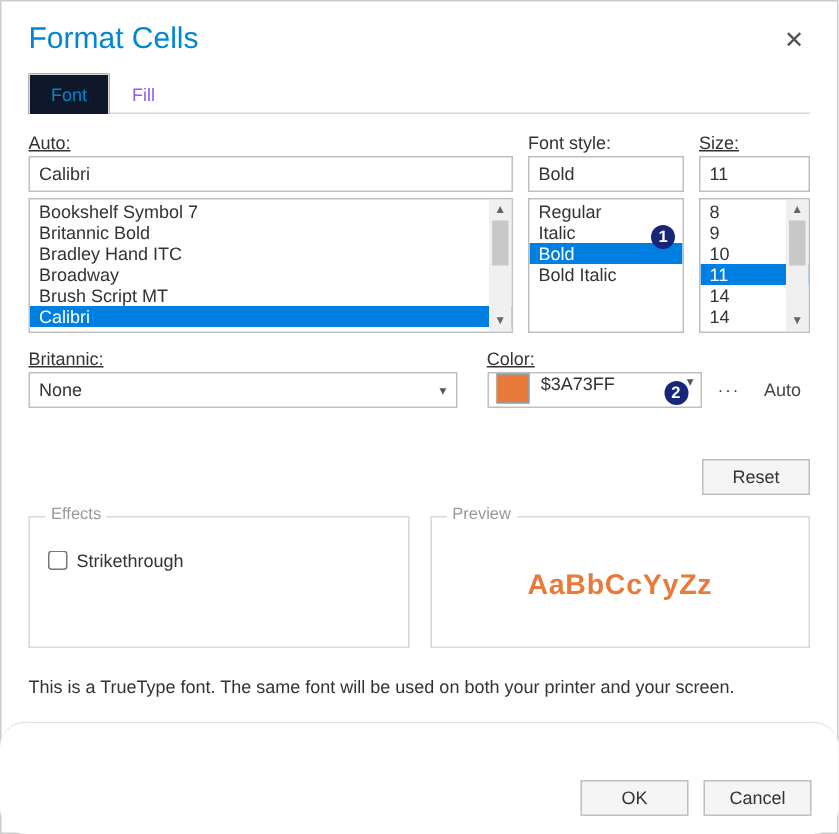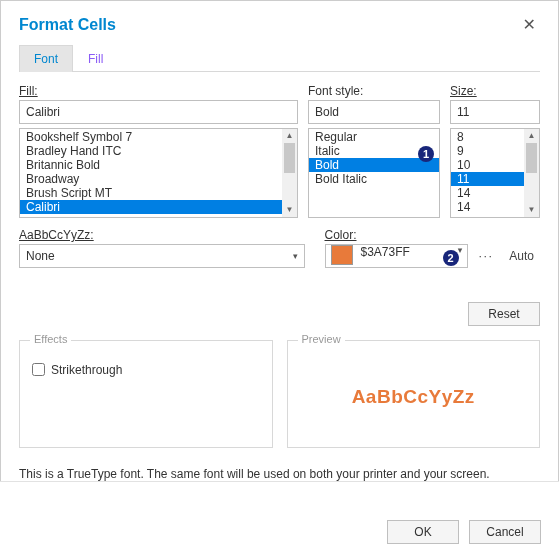--- a/index.html
+++ b/index.html
@@ -1,27 +1,27 @@
 <!DOCTYPE html>
 <html><head>
 <meta charset="utf-8">
 <style>
   * { box-sizing: border-box; margin: 0; padding: 0; font-family: "Segoe UI", Tahoma, sans-serif; font-size: 12px; }
   body { background: #fff; width: 559px; height: 556px; overflow: hidden; border: 1px solid #ccc; }
   .titlebar { display: flex; justify-content: space-between; align-items: center; padding: 14px 18px 10px 18px; }
-  .title { color: #0087d0; font-size: 16px; font-weight: 700; }
+  .title { color: #0087d0; font-size: 20px; font-weight: 400; }
   .close { color: #555; font-size: 16px; cursor: pointer; padding: 0 4px; font-family: sans-serif; }
   .content { padding: 0 18px; }
   .tabs { display: flex; border-bottom: 1px solid #d8d8d8; margin-bottom: 12px; }
   .tab { padding: 6px 14px; border: 1px solid transparent; border-bottom: none; color: #8b5cf6; cursor: pointer; position: relative; top: 1px; }
-  .tab.active { border-color: #d8d8d8; background: #e5e5e5; color: #0087d0; }
+  .tab.active { border-color: #d8d8d8; background: #0f172a; color: #0087d0; }
   .row1 { display: flex; gap: 10px; margin-bottom: 4px; }
   .col-font { flex: 1 1 270px; }
-  .col-style { width: 132px; }
-  .col-size { width: 90px; }
+  .col-style { width: 104px; }
+  .col-size { width: 74px; }
   .lbl { color: #333; margin-bottom: 2px; display: block; }
   .ul { text-decoration: underline; }
   .txt { width: 100%; border: 1px solid #bfbfbf; padding: 3px 6px; height: 24px; color: #333; }
   .list { width: 100%; border: 1px solid #bfbfbf; height: 90px; margin-top: 4px; overflow: hidden; position: relative; background: #fff; }
   .list-inner { padding: 1px 0; }
   .li { padding: 0px 6px; line-height: 14px; color: #333; white-space: nowrap; cursor: pointer; }
   .li.sel { background: #007fe3; color: #fff; }
   .scroll { position: absolute; right: 0; top: 0; width: 15px; height: 100%; background: #f0f0f0; display:flex; flex-direction:column; align-items:center; justify-content:space-between; }
   .scroll .arr { font-size: 8px; color: #666; line-height: 14px; cursor:pointer; }
   .scroll .thumb { position:absolute; top:14px; left:2px; right:2px; height:30px; background:#c8c8c8; }
@@ -32,52 +32,52 @@
   .caret { font-size: 9px; color: #555; }
   .colorrow { display:flex; align-items:center; gap:6px; }
   .swatch { width: 22px; height: 20px; background: #e87a3a; border:1px solid #999; }
   .hex { flex:1; color:#333; }
   .dots { color:#444; padding: 0 4px; cursor:pointer; letter-spacing:1px; }
   .auto { color:#444; padding: 2px 6px; }
   .colorbox { border:1px solid #bfbfbf; height:24px; display:flex; align-items:flex-start; padding: 0 5px; gap:8px; }
   .resetrow { display:flex; justify-content:flex-end; margin-top:8px; }
   .btn { border:1px solid #bfbfbf; background:#f5f5f5; padding: 4px 16px; min-width:72px; text-align:center; color:#333; cursor:pointer;margin-top:26px; }
   .groups { display:flex; gap:14px; margin-top:14px; }
-  .group { border:1px solid #d8d8d8; position:relative; flex:1; height:108px; padding: 16px 12px 10px 12px; }
+  .group { border:1px solid #d8d8d8; position:relative; flex:1; height:88px; padding: 16px 12px 10px 12px; }
   .group .gt { position:absolute; top:-8px; left:10px; background:#fff; padding:0 4px; color:#999; font-size:11px; }
   .chk { display:flex; align-items:flex-start; gap:6px; color:#333; margin-top:6px; }
   .chk input { width:13px; height:13px; }
   .preview { display:flex; align-items:center; justify-content:center; height:100%; color:#e87a3a; font-weight:700; font-size:19px; letter-spacing:0.5px; }
   .note { color:#333; margin-top:18px; line-height:1.4; }
-  .footer { position:absolute; bottom:0; left:0; right:0; border-top:1px solid #e2e2e2; padding:12px 18px; display:flex; justify-content:flex-end; gap:10px; background:#fff; }
+  .footer { position:absolute; bottom:0; left:0; right:0; border-top:1px solid #e2e2e2; padding:12px 18px; display:flex; justify-content:flex-end; gap:10px; background:#fff;border-radius:17px; }
   .badge { display:inline-flex; align-items:center; justify-content:center; width:16px; height:16px; border-radius:50%; background:#18267a; color:#fff; font-weight:700; font-size:11px; position:absolute; z-index:5; }
 </style>
 </head>
 <body>
 
 <div class="titlebar">
   <div class="title">Format Cells</div>
   <div class="close">✕</div>
 </div>
 
 <div class="content">
   <div class="tabs">
     <div class="tab active">Font</div>
     <div class="tab">Fill</div>
   </div>
 
   <div class="row1">
     <div class="col-font">
-      <span class="lbl"><span class="ul">Fill:</span></span>
+      <span class="lbl"><span class="ul">Auto:</span></span>
       <input class="txt" value="Calibri" style="">
       <div class="list">
         <div class="list-inner">
           <div class="li">Bookshelf Symbol 7</div>
+          <div class="li">Britannic Bold</div>
           <div class="li">Bradley Hand ITC</div>
-          <div class="li">Britannic Bold</div>
           <div class="li">Broadway</div>
           <div class="li">Brush Script MT</div>
           <div class="li sel">Calibri</div>
         </div>
         <div class="scroll">
           <span class="arr">▲</span>
           <div class="thumb"></div>
           <span class="arr">▼</span>
         </div>
       </div>
@@ -111,21 +111,21 @@
           <span class="arr">▲</span>
           <div class="thumb"></div>
           <span class="arr">▼</span>
         </div>
       </div>
     </div>
   </div>
 
   <div class="row2">
     <div class="col-under">
-      <span class="lbl"><span class="ul">AaBbCcYyZz:</span></span>
+      <span class="lbl"><span class="ul">Britannic:</span></span>
       <div class="select">
         <span>None</span>
         <span class="caret">▾</span>
       </div>
     </div>
     <div class="col-color" style="position:relative;">
       <span class="lbl"><span class="ul">Color:</span></span>
       <div class="colorrow">
         <div class="colorbox" style="flex:1;">
           <div class="swatch"></div>

